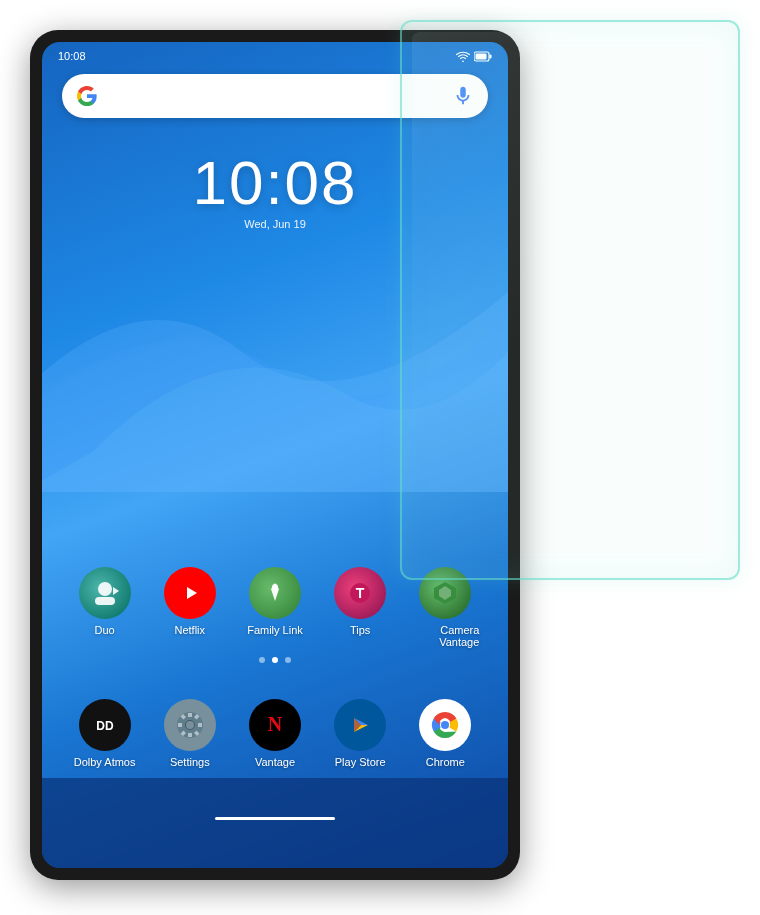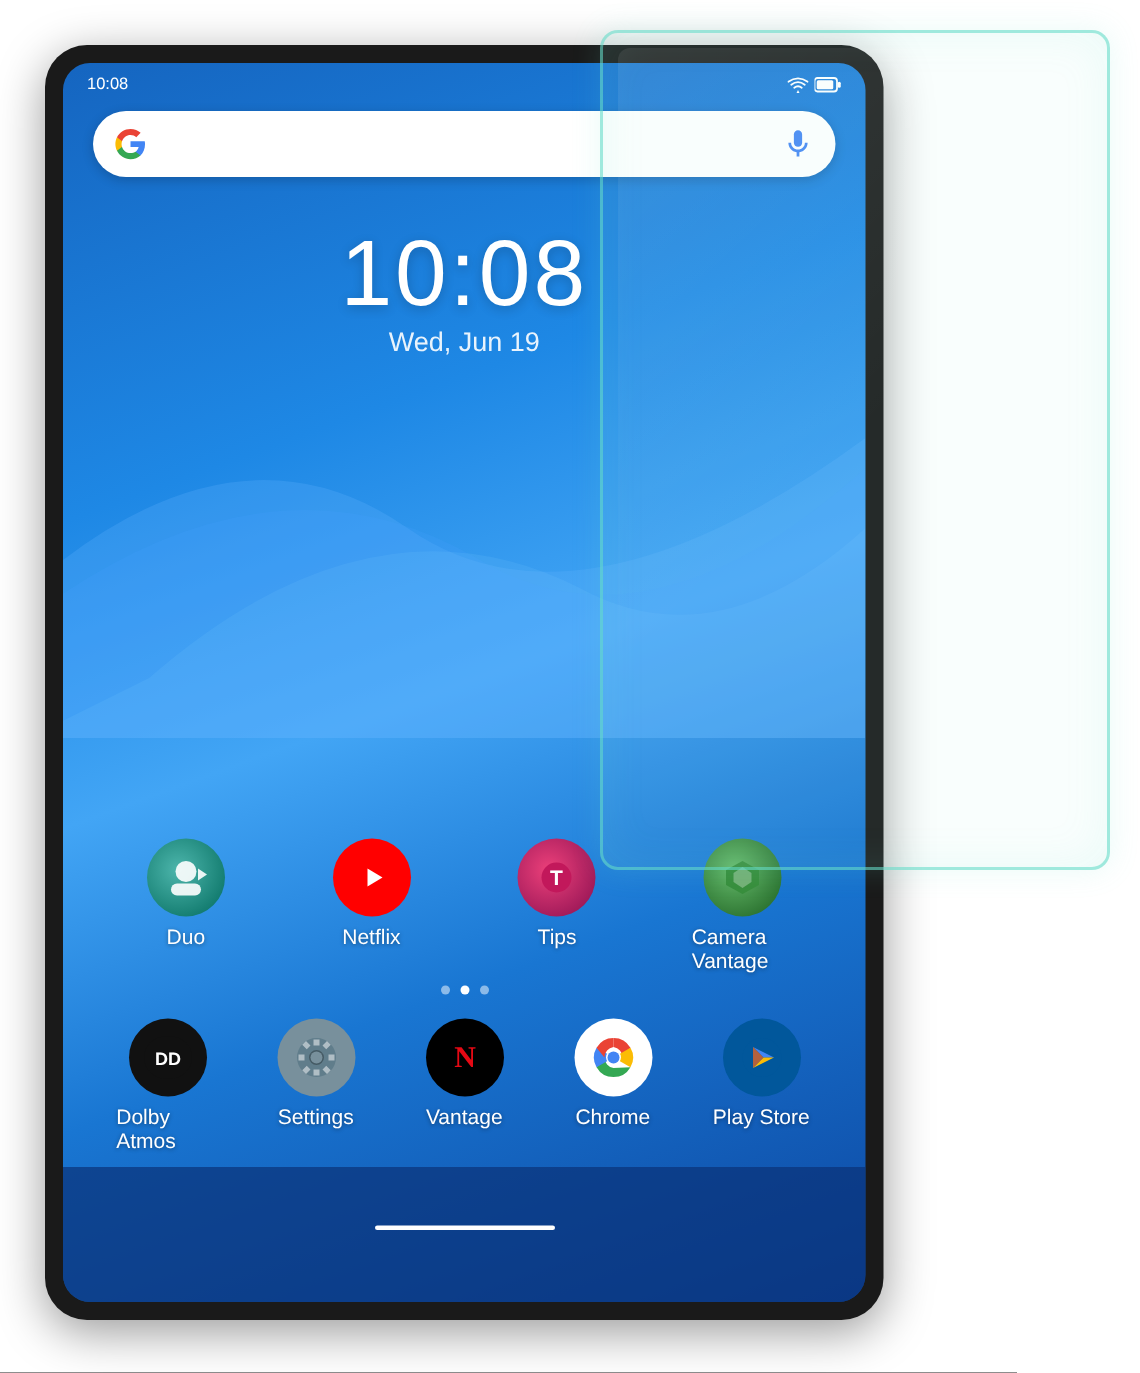--- a/index.html
+++ b/index.html
@@ -18,21 +18,21 @@
       position: relative;
       width: 760px;
       height: 915px;
     }
 
     
     .tablet {
       position: absolute;
       left: 30px;
       top: 30px;
-      width: 559px;
+      width: 490px;
       height: 850px;
       background: #1a1a1a;
       border-radius: 28px;
       padding: 12px;
       box-shadow: 0 8px 32px rgba(0,0,0,0.4);
     }
 
     .tablet-screen {
       width: 100%;
       height: 100%;
@@ -133,21 +133,21 @@
       color: white;
       font-size: 62px;
       font-weight: 300;
       letter-spacing: 2px;
       text-shadow: 0 2px 8px rgba(0,0,0,0.2);
       line-height: 1;
     }
 
     .clock-date {
       color: rgba(255,255,255,0.9);
-      font-size: 18px;
+      font-size: 11px;
       margin-top: 4px;
     }
 
     
     .apps-row1 {
       position: absolute;
       bottom: 220px;
       left: 0;
       right: 0;
       display: flex;
@@ -228,22 +228,22 @@
       border-radius: 50%;
       display: flex;
       align-items: center;
       justify-content: center;
       font-size: 22px;
       flex-shrink: 0;
     }
 
     .app-label {
       color: white;
-      font-size: 14px;
-      text-align: left;
+      font-size: 11px;
+      text-align: right;
       text-shadow: 0 1px 3px rgba(0,0,0,0.4);
     }
 
     
     .app-duo { background: radial-gradient(circle at 40% 40%, #4db6ac, #00695c); }
     .app-youtube { background: #ff0000; }
     .app-familylink { background: radial-gradient(circle at 40% 40%, #66bb6a, #2e7d32); }
     .app-tips { background: radial-gradient(circle at 40% 40%, #ec407a, #880e4f); }
     .app-lenovovantage { background: radial-gradient(circle at 40% 40%, #66bb6a, #1b5e20); }
     .app-camera { background: radial-gradient(circle at 40% 40%, #b0bec5, #546e7a); }
@@ -351,20 +351,29 @@
         <div class="app-item">
           <div class="app-icon app-youtube">
             <svg width="30" height="22" viewBox="0 0 30 22">
                 <rect width="30" height="22" rx="5" fill="#ff0000"></rect>
                 <polygon points="12,5 12,17 22,11" fill="white"></polygon>
               </svg>
           </div>
           <span class="app-label">Netflix</span>
         </div>
 
+        <div class="app-item">
+          <div class="app-icon app-familylink">
+            <svg width="28" height="28" viewBox="0 0 28 28">
+              <path d="M14 4 L18 10 L14 22 L10 10 Z" fill="rgba(255,255,255,0.95)"></path>
+              <circle cx="14" cy="8" r="3" fill="rgba(255,255,255,0.95)"></circle>
+            </svg>
+          </div>
+          <span class="app-label">Family Link</span>
+        </div>
 
         <div class="app-item">
           <div class="app-icon app-tips">
             <svg width="28" height="28" viewBox="0 0 28 28">
               <circle cx="14" cy="14" r="10" fill="#c2185b"></circle>
               <text x="14" y="19" text-anchor="middle" fill="white" font-size="14" font-family="Arial" font-weight="bold">T</text>
             </svg>
           </div>
           <span class="app-label">Tips</span>
         </div>
@@ -414,54 +423,54 @@
         </div>
 
         <div class="app-item">
           <div class="app-icon app-netflix">
             <svg width="28" height="28" viewBox="0 0 28 28">
               <circle cx="14" cy="14" r="13" fill="#000"></circle>
               <text x="14" y="20" text-anchor="middle" fill="#e50914" font-size="20" font-family="Georgia" font-weight="bold">N</text>
             </svg>
           </div>
           <span class="app-label">Vantage</span>
+        </div>
+
+        <div class="app-item">
+          <div class="app-icon app-playstore">
+            <svg width="28" height="28" viewBox="0 0 28 28">
+              <circle cx="14" cy="14" r="13" fill="#01579b"></circle>
+              <polygon points="8,7 22,14 8,21" fill="none"></polygon>
+
+              <path d="M8 7 L15 14 L8 21 Z" fill="#34A853"></path>
+              <path d="M8 7 L22 14 L15 14 Z" fill="#4285F4"></path>
+              <path d="M15 14 L22 14 L8 21 Z" fill="#FBBC05"></path>
+              <path d="M8 7 L8 21 L15 14 Z" fill="#EA4335" opacity="0.7"></path>
+            </svg>
+          </div>
+          <span class="app-label">Play Store</span>
         </div>
 
         <div class="app-item">
           <div class="app-icon app-chrome">
             <svg width="28" height="28" viewBox="0 0 28 28">
               <circle cx="14" cy="14" r="13" fill="white"></circle>
 
               <path d="M14 1 A13 13 0 0 1 25.3 7.5 L20 14 A7 7 0 0 0 14 7 Z" fill="#EA4335"></path>
               <path d="M25.3 7.5 A13 13 0 0 1 25.3 20.5 L14 14 Z" fill="#FBBC05"></path>
               <path d="M25.3 20.5 A13 13 0 0 1 2.7 20.5 L8 14 A7 7 0 0 0 14 21 Z" fill="#34A853"></path>
               <path d="M2.7 20.5 A13 13 0 0 1 2.7 7.5 L14 14 Z" fill="#4285F4"></path>
               <path d="M2.7 7.5 A13 13 0 0 1 14 1 L14 7 A7 7 0 0 0 8 14 Z" fill="#EA4335"></path>
               <circle cx="14" cy="14" r="5" fill="white"></circle>
               <circle cx="14" cy="14" r="4" fill="#4285F4"></circle>
             </svg>
           </div>
           <span class="app-label">Chrome</span>
         </div>
 
-        <div class="app-item">
-          <div class="app-icon app-playstore">
-            <svg width="28" height="28" viewBox="0 0 28 28">
-              <circle cx="14" cy="14" r="13" fill="#01579b"></circle>
-              <polygon points="8,7 22,14 8,21" fill="none"></polygon>
-
-              <path d="M8 7 L15 14 L8 21 Z" fill="#34A853"></path>
-              <path d="M8 7 L22 14 L15 14 Z" fill="#4285F4"></path>
-              <path d="M15 14 L22 14 L8 21 Z" fill="#FBBC05"></path>
-              <path d="M8 7 L8 21 L15 14 Z" fill="#EA4335" opacity="0.7"></path>
-            </svg>
-          </div>
-          <span class="app-label">Play Store</span>
-        </div>
-
       </div>
 
       <div class="nav-bar">
         <div class="nav-bar-line"></div>
       </div>
 
     </div>
   </div>
 
   <div class="glass-protector">

